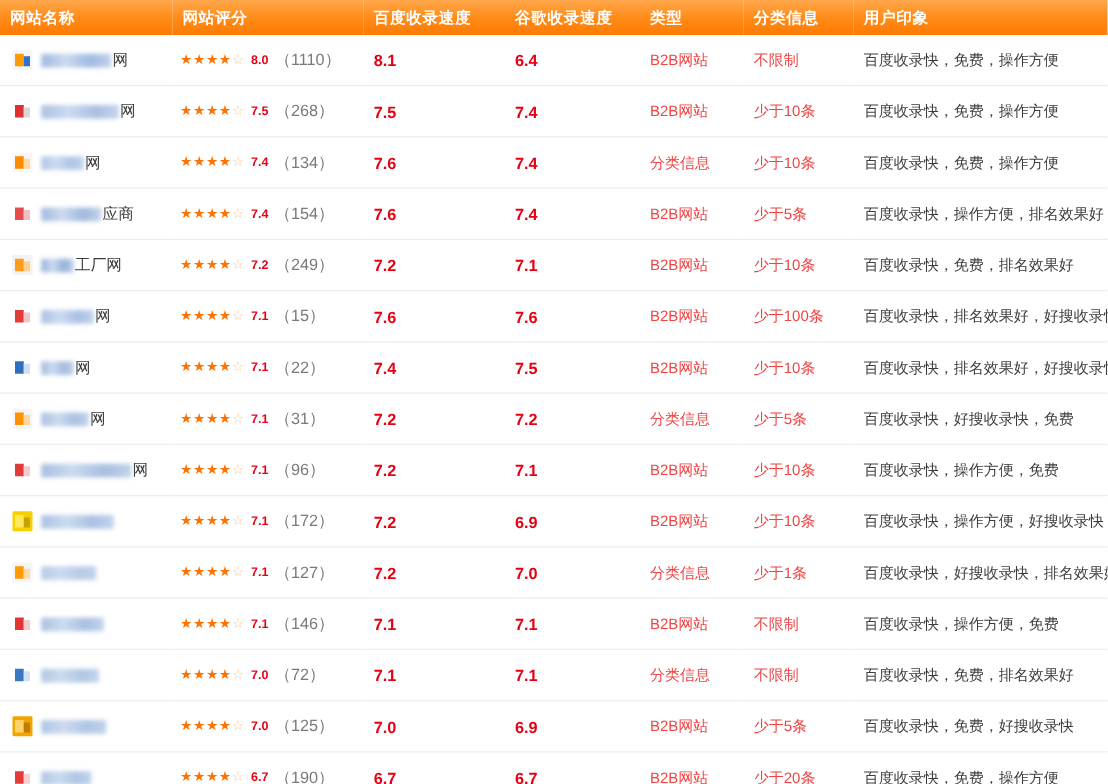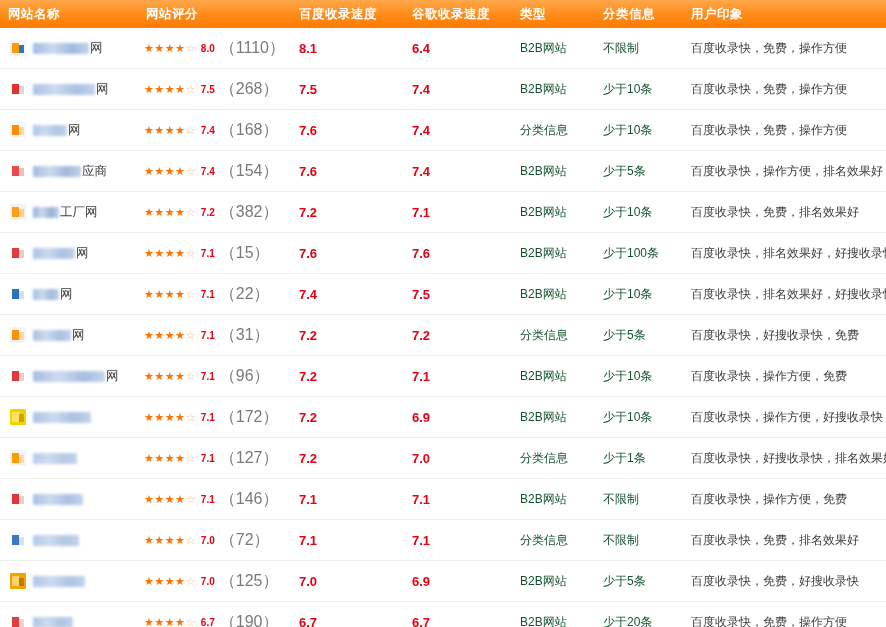--- a/index.html
+++ b/index.html
@@ -105,33 +105,33 @@
     line-height: 1;
   }
   .stars .empty { color: #ffc79a; }
   .score {
     color: #e60012;
     font-weight: bold;
     font-size: 10px;
   }
   .votes {
     color: #7a7a7a;
-    font-size: 16px;
+    font-size: 13px;
   }
 
   .num-cell {
     color: #e60012;
     font-weight: bold;
     font-size: 13px;
     padding-left: 8px;
   }
   .plain-cell {
     padding-left: 8px;
     font-size: 12px;
-    color: #14532d;
+    color: #ef4444;
     white-space: nowrap;
   }
   .impress-cell {
     padding-left: 8px;
     font-size: 12px;
     color: #3d3d3d;
     white-space: nowrap;
   }
 </style>
 </head>
@@ -213,21 +213,21 @@
               <span class="name-text">
                 <span class="blurred" style="width: 34px; background: linear-gradient(90deg, rgb(143, 176, 221) 0%, rgb(185, 205, 234) 35%, rgb(143, 176, 221) 70%, rgb(170, 194, 228) 100%);"></span>
                 <span class="plain-suffix">网</span>
               </span>
             </div>
           </td>
           <td>
             <div class="rating-inner">
               <span class="stars">★★★★<span class="empty">☆</span></span>
               <span class="score">7.4</span>
-              <span class="votes">（168）</span>
+              <span class="votes">（134）</span>
             </div>
           </td>
           <td class="num-cell">7.6</td>
           <td class="num-cell">7.4</td>
           <td class="plain-cell">分类信息</td>
           <td class="plain-cell">少于10条</td>
           <td class="impress-cell">百度收录快，免费，操作方便</td>
         </tr>
         <tr>
           <td class="site-cell">
@@ -265,21 +265,21 @@
               <span class="name-text">
                 <span class="blurred" style="width: 26px; background: linear-gradient(90deg, rgb(111, 147, 201) 0%, rgb(185, 205, 234) 35%, rgb(111, 147, 201) 70%, rgb(170, 194, 228) 100%);"></span>
                 <span class="plain-suffix">工厂网</span>
               </span>
             </div>
           </td>
           <td>
             <div class="rating-inner">
               <span class="stars">★★★★<span class="empty">☆</span></span>
               <span class="score">7.2</span>
-              <span class="votes">（382）</span>
+              <span class="votes">（249）</span>
             </div>
           </td>
           <td class="num-cell">7.2</td>
           <td class="num-cell">7.1</td>
           <td class="plain-cell">B2B网站</td>
           <td class="plain-cell">少于10条</td>
           <td class="impress-cell">百度收录快，免费，排名效果好</td>
         </tr>
         <tr>
           <td class="site-cell">

